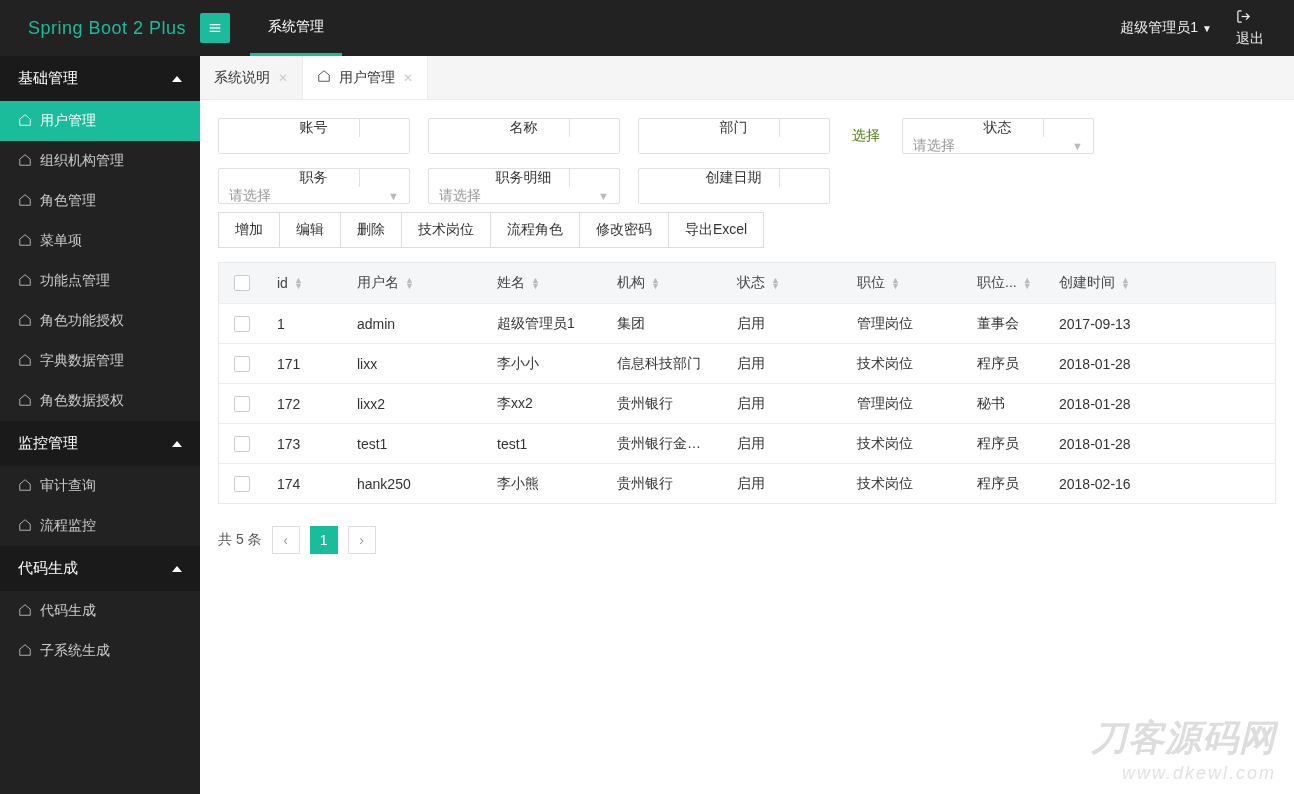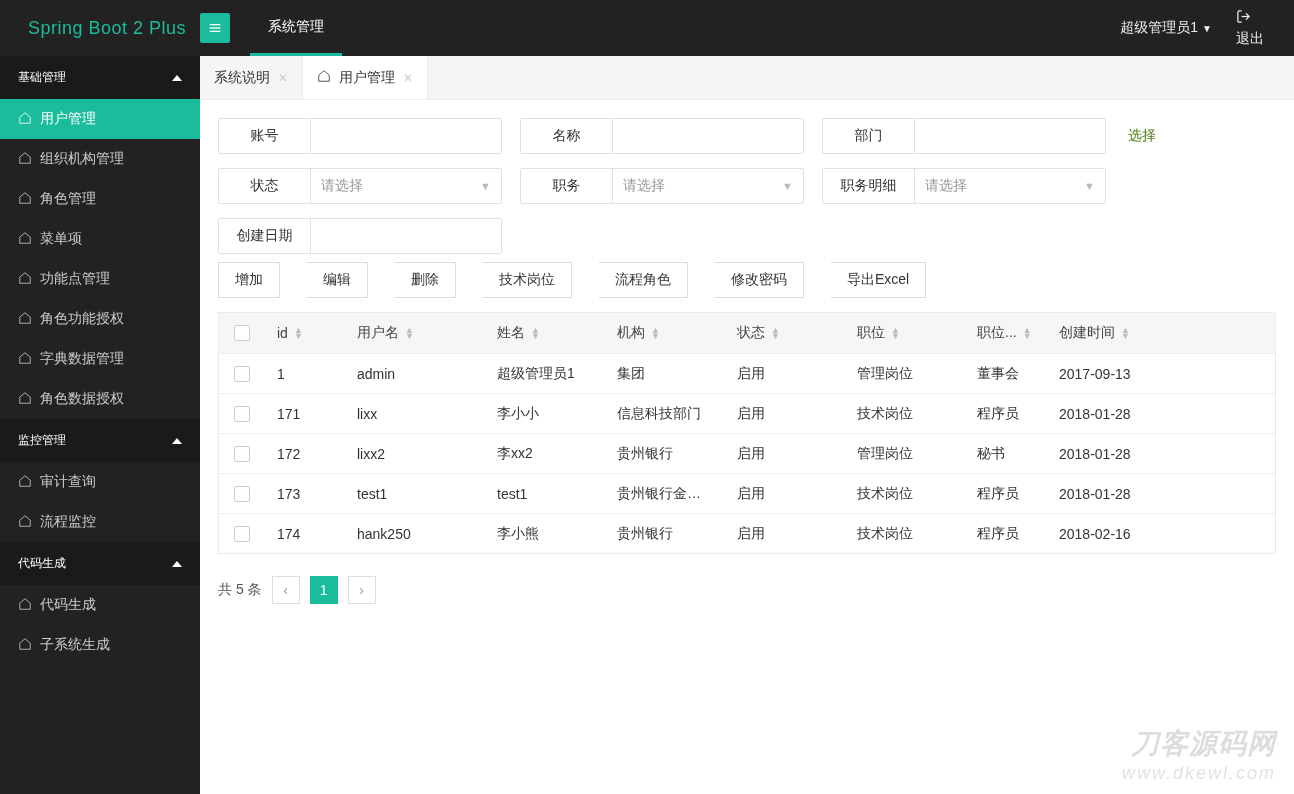--- a/index.html
+++ b/index.html
@@ -12,47 +12,47 @@
 .menu-toggle svg{width:16px;height:16px;stroke:#fff;}
 .top-tab { height:56px; padding:0 18px; display:flex; align-items:center; color:#fff; border-bottom:3px solid #1abc9c; font-size:14px; }
 .spacer { flex:1; }
 .user-drop { color:#eee; font-size:14px; margin-right:24px; cursor:pointer; display:flex; align-items:center; gap:4px;}
 .logout { color:#eee; font-size:14px; margin-right:30px; cursor:pointer; display:flex; align-items:flex-start; gap:6px;flex-direction:column;}
 .caret{font-size:10px;}
 
 
 .shell{display:flex; height:calc(794px - 56px);}
 .sidebar { width:200px; background:#222; color:#ccc; overflow:auto; }
-.nav-group-header{ background:#1a1a1a; color:#fff; padding:13px 18px; font-size:12px; display:flex; align-items:center; justify-content:space-between; cursor:pointer; }
+.nav-group-header{ background:#1a1a1a; color:#fff; padding:13px 18px; font-size:15px; display:flex; align-items:center; justify-content:space-between; cursor:pointer; }
 .nav-item{ padding:11px 18px; display:flex; align-items:center; gap:8px; color:#ccc; cursor:pointer; font-size:14px;}
 .nav-item.active{ background:#1abc9c; color:#fff; }
 .home-ico{width:14px;height:14px;fill:none;stroke:currentColor;stroke-width:1.4;}
 .tri-up{width:0;height:0;border-left:5px solid transparent;border-right:5px solid transparent;border-bottom:6px solid #fff;}
 
 
 .main{ flex:1; background:#fff; display:flex; flex-direction:column; }
 .tabs{ height:44px; background:#f5f5f5; border-bottom:1px solid #eee; display:flex; align-items:stretch; }
 .tab{ padding:0 14px; display:flex; align-items:center; gap:8px; border-right:1px solid #eee; background:#f5f5f5; color:#333; cursor:pointer; font-size:14px;}
 .tab.active{ background:#fff; }
 .tab .x{ color:#ccc; font-size:12px; cursor:pointer;}
 .content{ flex:1; overflow:auto; padding:0; }
 
 
 .filter-form{ padding:18px 18px 8px 18px; display:flex; flex-wrap:wrap; gap:14px 18px; }
-.fgrp{ display:flex; align-items:center; border:1px solid #e1e1e1; border-radius:2px; height:36px; background:#fff;}
+.fgrp{ display:flex; align-items:center; border:1px solid #e1e1e1; border-radius:2px; height:36px; background:#fff;flex-direction:column;}
 .fgrp .lbl{ width:92px; text-align:center; color:#333; border-right:1px solid #e1e1e1; height:100%; display:flex; align-items:center; justify-content:center; font-size:14px;}
 .fgrp input{ border:none; outline:none; height:100%; padding:0 10px; width:190px; font-size:14px;}
 .fgrp .sel{ width:190px; height:100%; display:flex; align-items:center; justify-content:space-between; padding:0 10px; color:#999; cursor:pointer;}
 .sel .dd{ color:#bbb; font-size:11px;}
 .freelink{ align-self:center; color:#4d7c0f; cursor:pointer; font-size:14px; padding:0 4px;}
 .search-row{ display:flex; justify-content:flex-end; padding:4px 20px 18px 20px;}
 .btn-primary{ background:#2196f3; color:#fff; border:none; padding:8px 16px; border-radius:3px; cursor:pointer; font-size:14px;}
 
 
-.toolbar{ display:flex; padding:0 18px;gap:27px;}
+.toolbar{ display:flex; padding:0 18px;}
 .toolbar button{ background:#fff; border:1px solid #ddd; padding:8px 16px; font-size:14px; cursor:pointer; color:#333;}
 .toolbar button + button{ border-left:none; }
 
 
 .tbl{ margin:14px 18px 0 18px; border:1px solid #eaeaea; }
 .thead,.trow{ display:flex; align-items:center; height:40px; }
 .thead{ background:#f5f6f7; font-weight:400; color:#444; }
 .trow{ border-top:1px solid #eee; }
 .cell{ padding:0 12px; overflow:hidden; text-overflow:ellipsis; white-space:nowrap; font-size:14px; display:flex; align-items:center; gap:6px;}
 .c-chk{width:46px; justify-content:center;}
@@ -67,21 +67,21 @@
 .chk{ width:16px; height:16px; border:1px solid #ccc; border-radius:2px; display:inline-block; background:#fff; cursor:pointer;}
 .sort{ font-size:9px; color:#bbb; display:inline-flex; flex-direction:column; line-height:6px;}
 
 
 .pager{ padding:22px 18px; display:flex; align-items:center; gap:10px; color:#555; font-size:14px;}
 .pgbtn{ width:28px; height:28px; border:1px solid #ddd; background:#fff; display:flex; align-items:center; justify-content:center; cursor:pointer; color:#999;}
 .pgbtn.cur{ background:#1abc9c; color:#fff; border-color:#1abc9c;}
 
 
 .wm{position:absolute; right:18px; bottom:10px; text-align:right; pointer-events:none; user-select:none;}
-.wm1{font-size:28px; font-weight:bold; color:rgba(120,120,120,0.25); font-style:italic; letter-spacing:1px;}
+.wm1{font-size:36px; font-weight:bold; color:rgba(120,120,120,0.25); font-style:italic; letter-spacing:1px;}
 .wm2{font-size:18px; color:rgba(120,120,120,0.22); letter-spacing:2px; font-style:italic;}
 
 ::-webkit-scrollbar{width:8px;}
 ::-webkit-scrollbar-thumb{background:#ccc;}
 </style>
 </head>
 <body>
 
 <div class="topbar">
   <div class="brand">Spring Boot 2 Plus</div>

